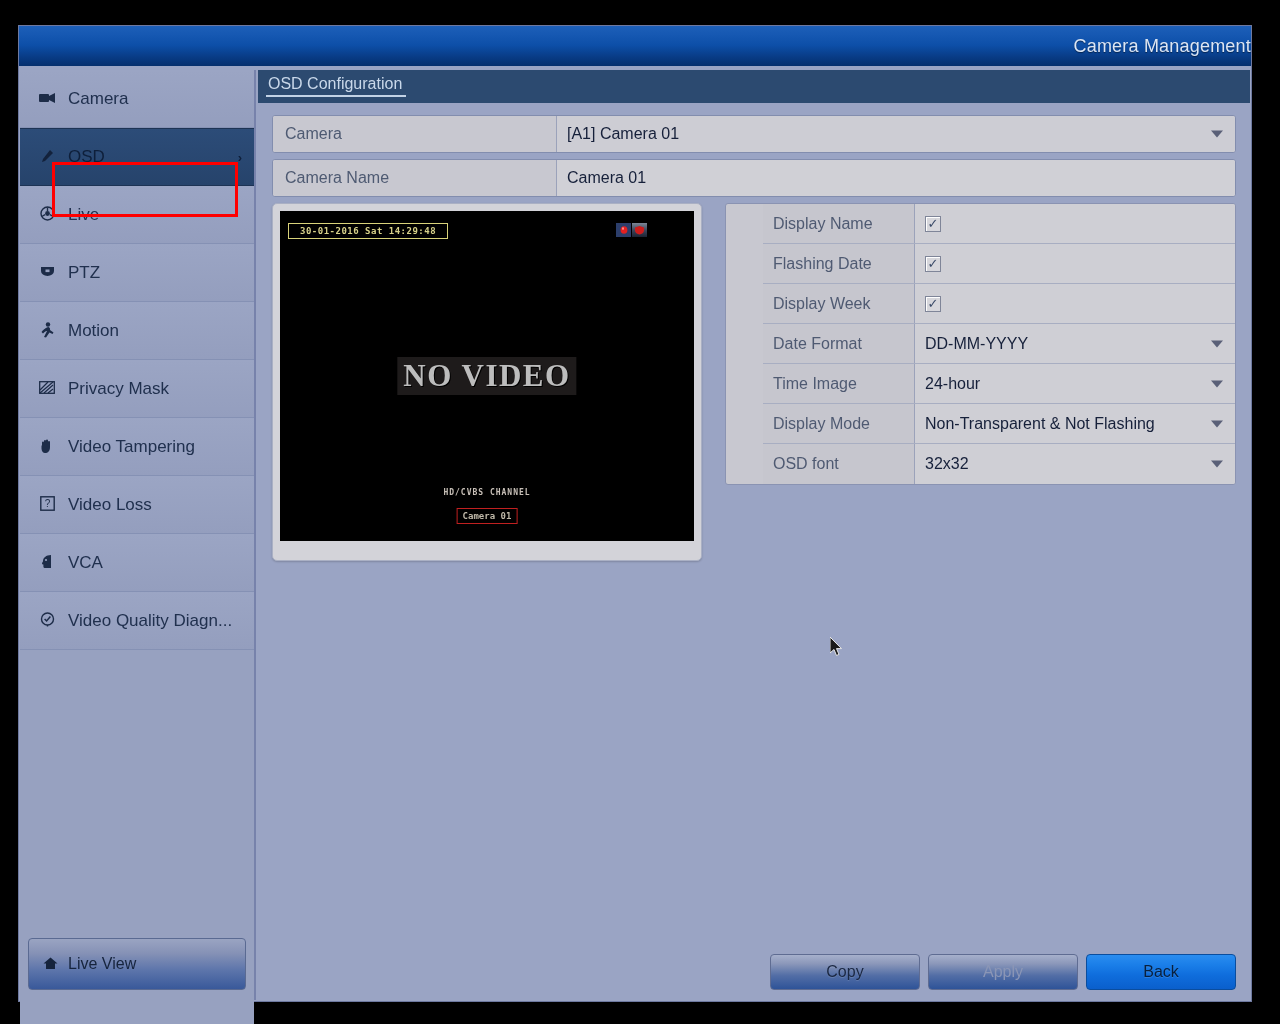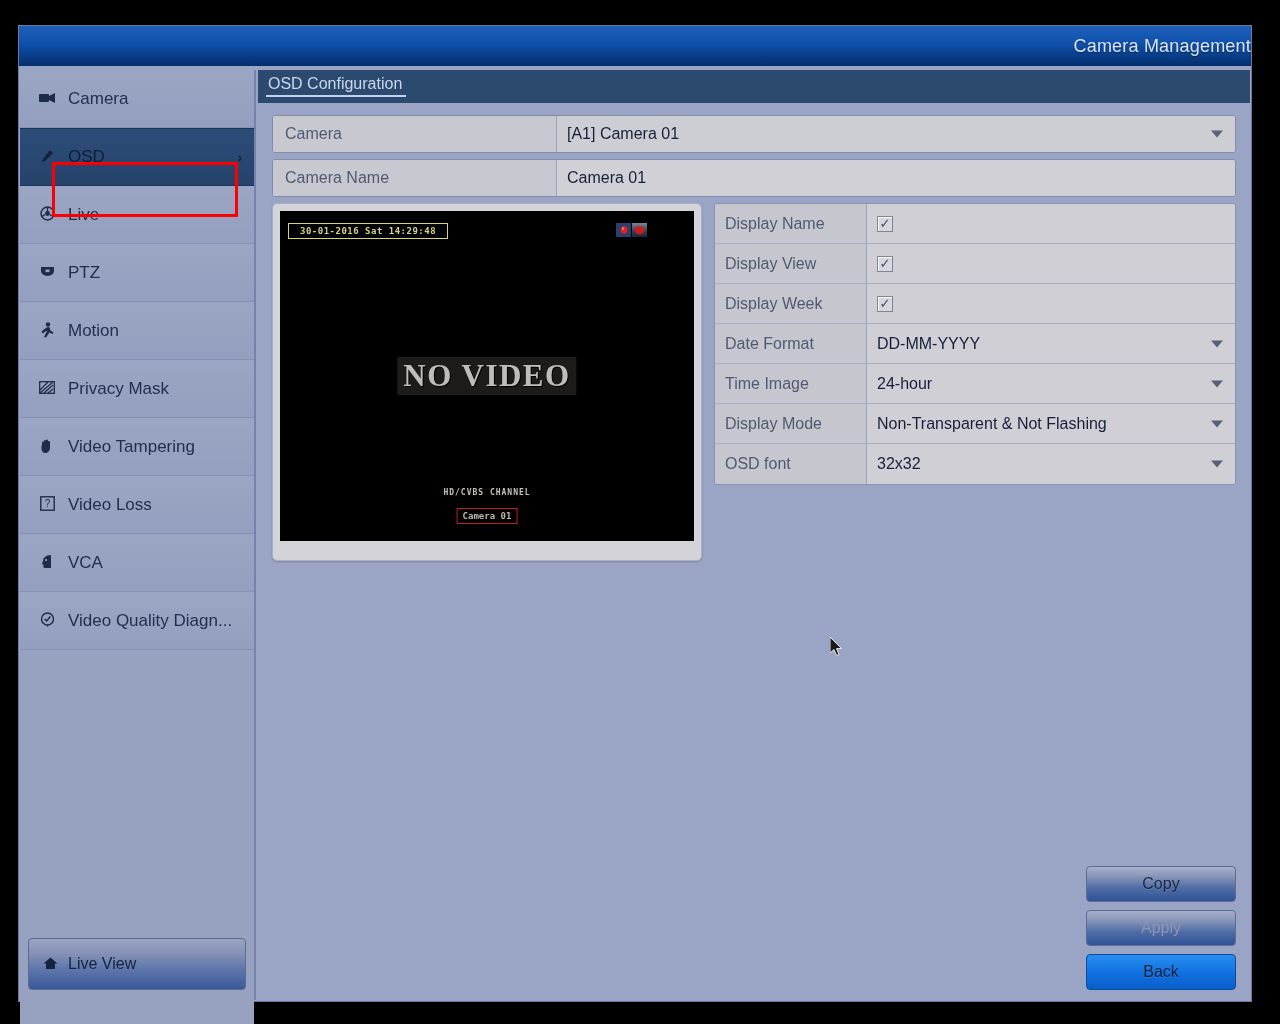--- a/index.html
+++ b/index.html
@@ -283,27 +283,28 @@
     color: #bfb8a8;
     font-family: "DejaVu Sans Mono", monospace;
     font-size: 9px;
     font-weight: bold;
     padding: 2px 5px;
     line-height: 10px;
     white-space: nowrap;
   }
   
   .settings {
-    margin-left: 12px;
+    margin-left: 23px;
     flex: 1;
     border: 1px solid #8a93b2;
     border-radius: 3px;
     overflow: hidden;
     align-self: flex-start;
     background: #c8c8d0;
+    padding-left: 37px;
   }
   .srow {
     display: flex;
     height: 40px;
     border-bottom: 1px solid #a8aec2;
     box-sizing: border-box;
   }
   .srow:last-child { border-bottom: none; }
   .srow .sl {
     width: 152px;
@@ -342,21 +343,20 @@
     line-height: 1;
     box-sizing: border-box;
   }
   
   .footer {
     position: absolute;
     right: 14px;
     bottom: 10px;
     display: flex;
     gap: 8px;
-    flex-direction: column;
   }
   .btn {
     width: 150px;
     height: 36px;
     border-radius: 4px;
     border: 1px solid #5f6c92;
     display: flex;
     align-items: center;
     justify-content: center;
     font-size: 16px;
@@ -568,21 +568,21 @@
           <div class="settings">
 
             <div class="srow">
               <div class="sl">Display Name</div>
               <div class="sv">
                 <span class="cbx">✓</span>
               </div>
             </div>
 
             <div class="srow">
-              <div class="sl">Display View</div>
+              <div class="sl">Flashing Date</div>
               <div class="sv">
                 <span class="cbx">✓</span>
               </div>
             </div>
 
             <div class="srow">
               <div class="sl">Display Week</div>
               <div class="sv">
                 <span class="cbx">✓</span>
               </div>

